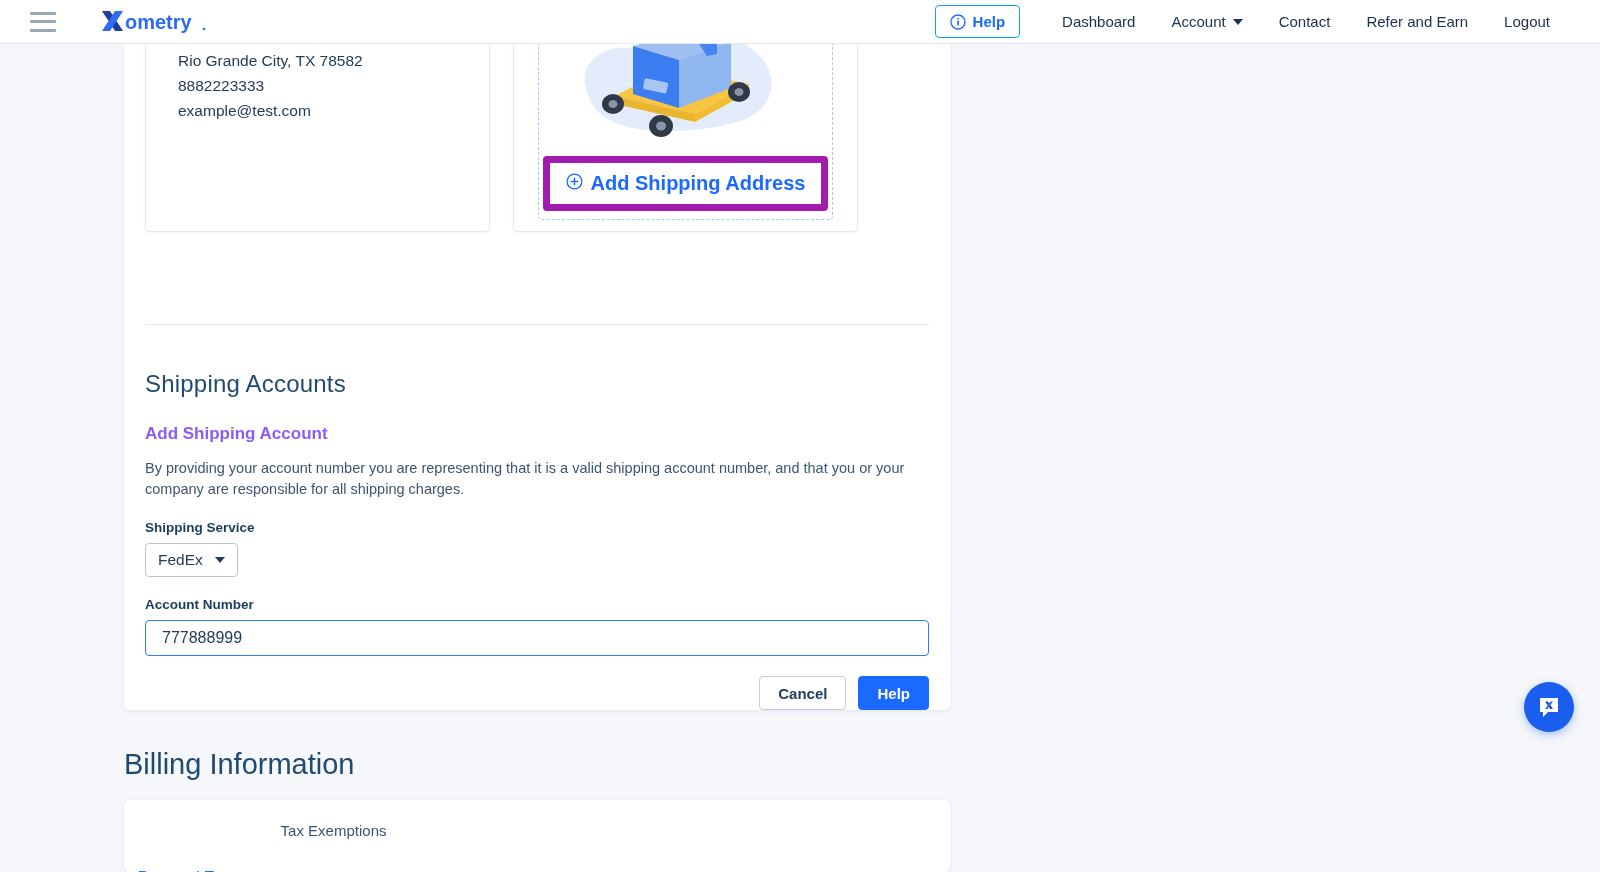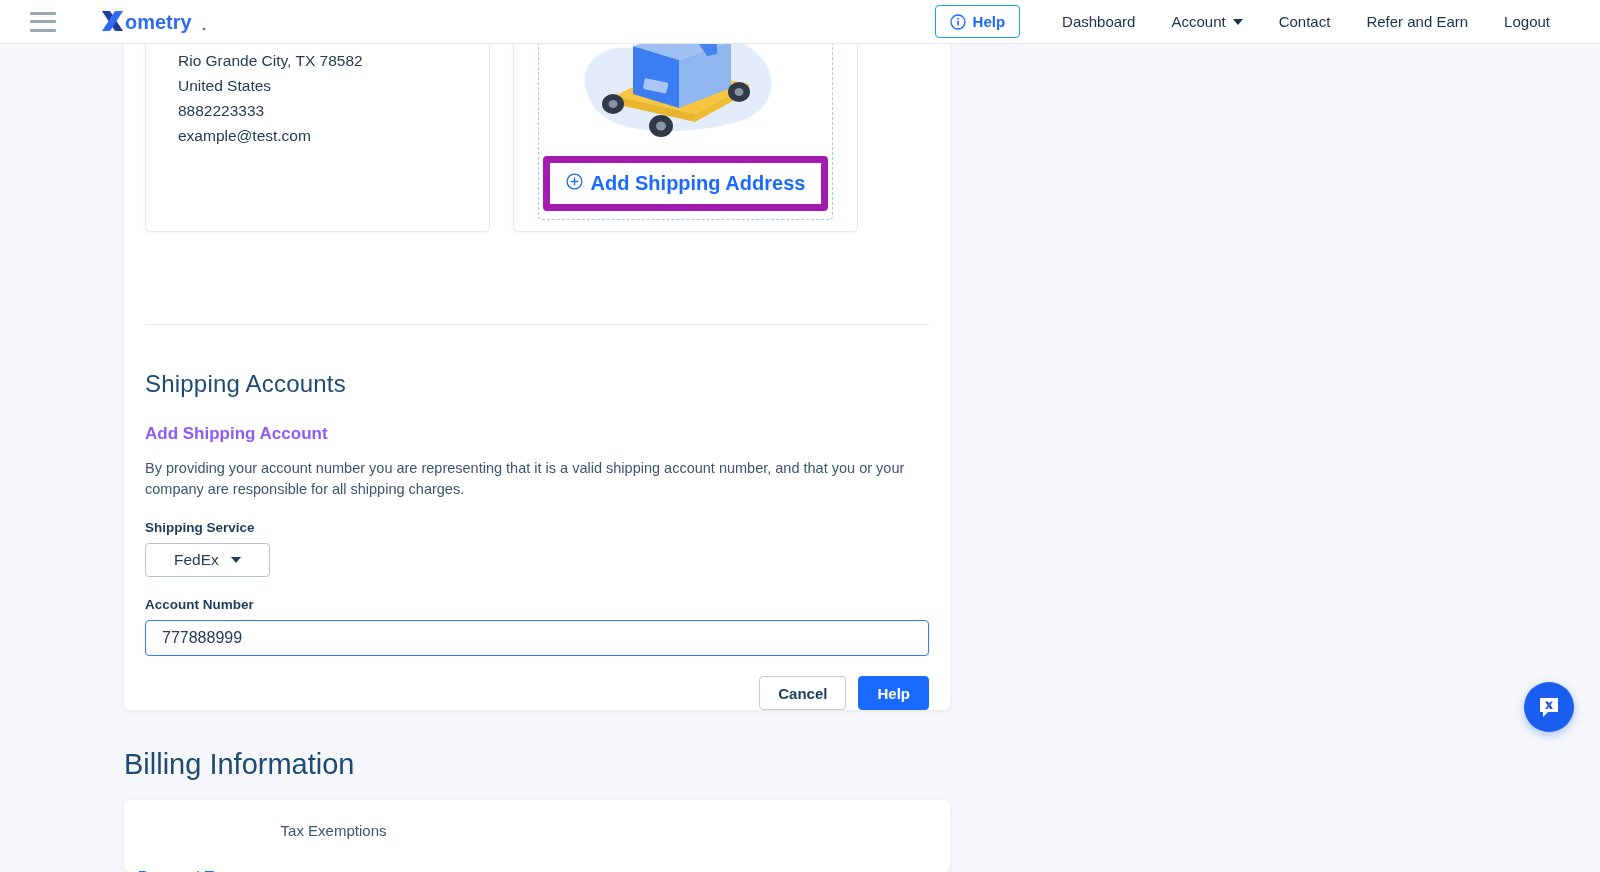--- a/index.html
+++ b/index.html
@@ -134,21 +134,21 @@
   }
   .field-label {
     margin-top: 20px;
     font-size: 13.5px; color: #1c3c5d; font-weight: 700;
   }
   .select-box {
     margin-top: 8px;
     display: inline-flex; align-items: center; gap: 12px;
     border: 1px solid #b9c3cf; border-radius: 4px;
     background: #fff; cursor: pointer;
-    height: 34px; padding: 0 28px;
+    height: 34px; padding: 0 12px;
     font-size: 15.5px; color: #253b57;
   }
   .sel-caret {
     width: 0; height: 0;
     border-left: 5px solid transparent;
     border-right: 5px solid transparent;
     border-top: 6px solid #253b57;
   }
   .acct-input {
     margin-top: 8px;
@@ -249,21 +249,20 @@
 </div>
 
 <div class="panel">
  <div class="panel-inner">
 
   <div class="cards-row">
 
     <div class="addr-card">
       <div class="addr-line">123 Awesome Ave</div>
       <div class="addr-line">Rio Grande City, TX 78582</div>
-      <div class="addr-line">United States</div>
       <div class="addr-line">8882223333</div>
       <div class="addr-line">example@test.com</div>
     </div>
 
     <div class="add-card">
       <div class="dashed-zone">
         <svg class="dolly" viewBox="0 0 230 120">
           <path d="M14 62 C10 40 34 22 60 26 C88 30 96 10 128 12 C166 14 186 26 196 44 C208 66 196 92 166 100 C132 109 96 112 62 106 C30 100 18 84 14 62 Z" fill="#e3ecfb"></path>
           <path d="M88 22 L148 22 L148 30 L88 30 Z" fill="#b9b9c4" opacity="0"></path>
           <path d="M150 6 L156 6 L160 66 L154 66 Z" fill="#c6ccd6"></path>

